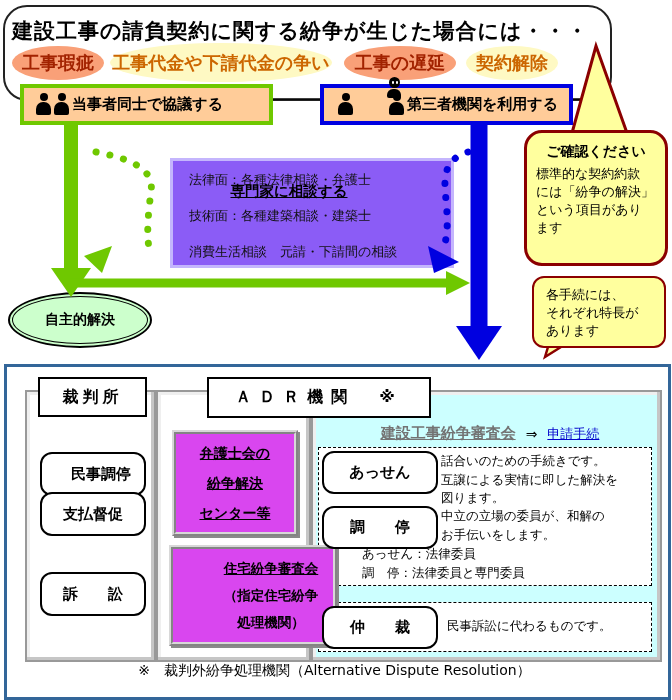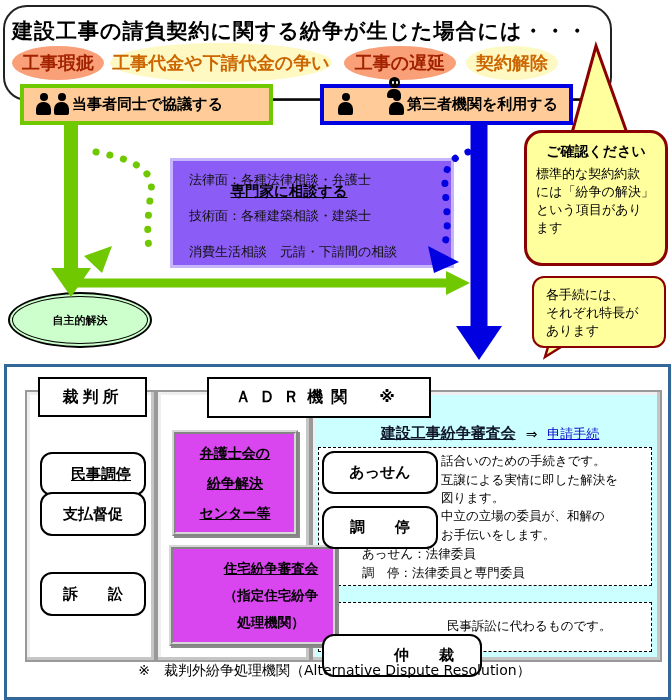--- a/index.html
+++ b/index.html
@@ -32,44 +32,44 @@
 
   .callout{background:#ffff9e;border:3px solid #8b0000;z-index:6;}
   .callout1{left:524px;top:130px;width:138px;height:130px;border-radius:18px;}
   .callout1 .c-title{margin:10px 0 4px 0;text-align:center;font-size:14px;font-weight:bold;color:#000;}
   .callout1 .c-body{padding:0 9px;font-size:13px;line-height:18px;color:#000;}
   .callout2{left:532px;top:276px;width:130px;height:68px;border-radius:12px;border-width:2.5px;}
   .callout2 .c-body{padding:8px 0 0 12px;font-size:13px;line-height:18px;color:#000;}
 
   .ellipse{left:8px;top:292px;width:140px;height:52px;border:2px solid #000;border-radius:50%;background:#ccffcc;display:flex;align-items:center;justify-content:center;z-index:2;}
   .ellipse::before{content:"";position:absolute;left:2px;top:2px;right:2px;bottom:2px;border:1px solid #000;border-radius:50%;}
-  .ellipse span{font-size:11px;font-weight:bold;color:#000;z-index:1;}
+  .ellipse span{font-size:14px;font-weight:bold;color:#000;z-index:1;}
 
   #overlay{position:absolute;left:0;top:0;z-index:4;pointer-events:none;}
 
   
   .bottom-frame{left:4px;top:364px;width:661px;height:330px;border:3px solid #336699;background:#fff;z-index:1;}
   .panel{background:#fff;border:2px solid #999;box-shadow:inset -3px -3px 0 #c6c6c6, inset 3px 3px 0 #efefef;z-index:2;}
   .panel-court{left:25px;top:390px;width:127px;height:268px;}
   .panel-mid{left:156px;top:390px;width:151px;height:268px;}
   .panel-cyan{left:311px;top:390px;width:347px;height:268px;background:#ccffff;}
   .hdr-box{background:#fff;border:2.5px solid #000;display:flex;align-items:center;justify-content:center;font-weight:bold;z-index:5;}
   .hdr-court{left:38px;top:377px;width:105px;height:36px;font-size:16px;letter-spacing:4px;}
   .hdr-adr{left:207px;top:377px;width:220px;height:37px;font-size:16px;letter-spacing:8px;}
   .round-item{background:#fff;border:2px solid #000;border-radius:12px;display:flex;align-items:center;justify-content:center;font-size:15px;font-weight:bold;z-index:3;}
   .court-item{left:40px;width:102px;height:40px;}
-  .u{text-decoration:underline;margin-left:16px;}
+  .u{margin-left:16px;}
   .box3d{background:#d946ef;border:4px ridge #d8d8d8;box-shadow:2px 2px 0 #8a8a8a;z-index:3;display:flex;align-items:center;justify-content:center;text-align:center;font-weight:bold;cursor:pointer;}
   .box3d .inner{text-decoration:underline;}
   .mid1{left:172px;top:430px;width:118px;height:98px;font-size:14px;line-height:30px;}
   .mid2{left:169px;top:545px;width:124px;height:93px;font-size:13.5px;line-height:27px;padding-left:36px;}
   .mid2 .inner{text-decoration:none;}
   .mid2 .first{text-decoration:underline;}
   .shinsa-row{left:330px;top:424px;width:320px;display:flex;align-items:center;justify-content:center;gap:10px;z-index:3;}
-  .shinsa-title{font-size:15px;font-weight:bold;color:#0f172a;text-decoration:underline;cursor:pointer;}
+  .shinsa-title{font-size:15px;font-weight:bold;color:#737373;text-decoration:underline;cursor:pointer;}
   .shinsa-arrow{font-size:14px;color:#000;}
   .shinsa-link{font-size:13px;color:#0000cc;text-decoration:underline;cursor:pointer;}
   .dashed{background:#fff;border:1.5px dashed #000;z-index:2;}
   .dash1{left:318px;top:447px;width:332px;height:137px;}
   .dash2{left:318px;top:602px;width:332px;height:48px;}
   .proc-name{left:322px;width:112px;height:39px;border:2px solid #000;border-radius:12px;background:#fff;display:flex;align-items:center;justify-content:center;font-size:15px;font-weight:bold;z-index:3;}
   .proc-desc{font-size:12.5px;line-height:18.5px;color:#000;z-index:3;}
   .footnote{left:4px;top:662px;width:661px;text-align:center;font-size:14px;color:#000;z-index:3;}
 </style>
 </head>
@@ -215,20 +215,20 @@
 図ります。</div>
 
   <div class="abs proc-name" style="top:506px;">
       <span>調　　停</span>
     </div>
   <div class="abs proc-desc pre" style="left:441px;top:507px;width:206px;">中立の立場の委員が、和解の
 お手伝いをします。</div>
   <div class="abs proc-desc pre" style="left:362px;top:545px;width:280px;">あっせん：法律委員
 調　停：法律委員と専門委員</div>
 
-  <div class="abs proc-name" style="top:634px;padding-left:44px;">
+  <div class="abs proc-name" style="top:606px;">
       <span>仲　　裁</span>
     </div>
   <div class="abs proc-desc" style="left:447px;top:617px;width:206px;">民事訴訟に代わるものです。</div>
 
   <div class="abs footnote">※　裁判外紛争処理機関（Alternative Dispute Resolution）</div>
 
 </div>
 
 </body></html>

